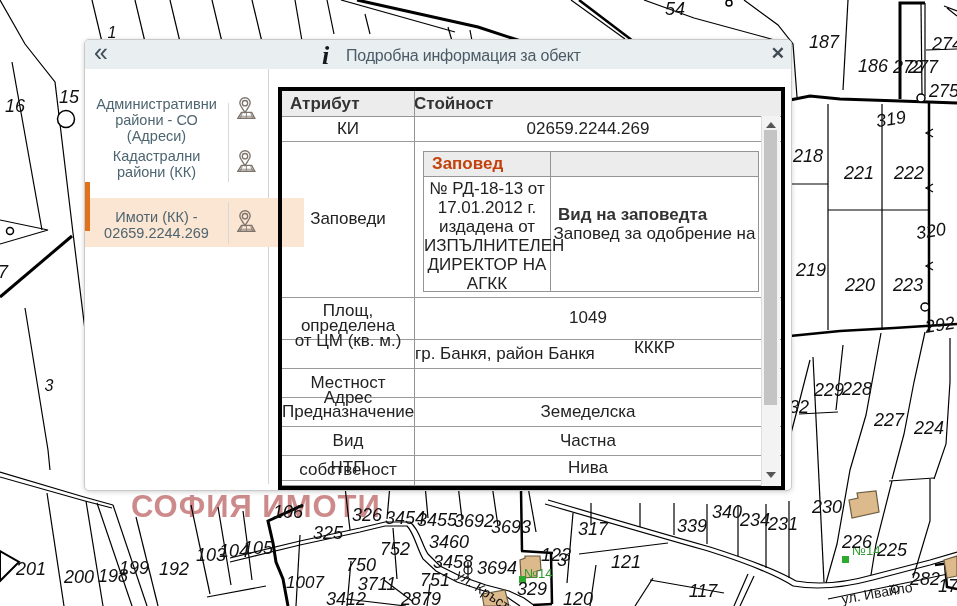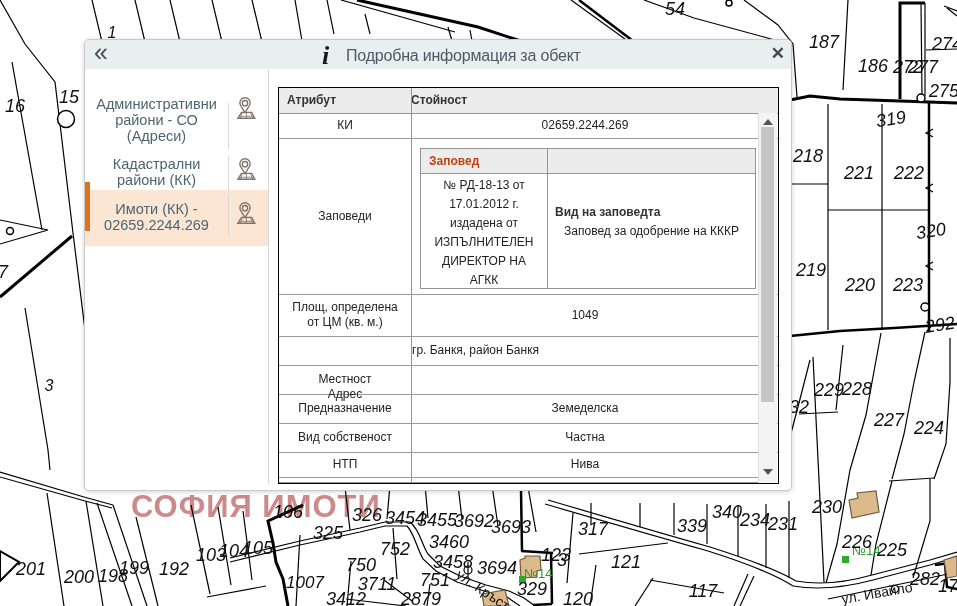--- a/index.html
+++ b/index.html
@@ -272,49 +272,49 @@
     <svg class="picon" style="top:0px;" width="22" height="24" viewBox="0 0 28 30">
         <g stroke="#7d736a" fill="none" stroke-width="1.7">
       <path d="M5,28 L9.5,20.5 L22.5,20.5 L26.5,28 Z" fill="#ffffff"></path>
       <path d="M7,25.5 L24.8,25.5" stroke-width="1"></path>
       <path d="M11,20.5 L8,28 M16,20.5 L15.7,28 M21,20.5 L23.5,28" stroke-width="1"></path>
       <path d="M14,2 a6.6,6.6 0 0 1 6.6,6.6 c0,3.6 -3.1,6.2 -6.6,12.4 c-3.5,-6.2 -6.6,-8.8 -6.6,-12.4 a6.6,6.6 0 0 1 6.6,-6.6 Z" fill="#ffffff"></path>
       <circle cx="14" cy="8.8" r="3.4" fill="#ffffff"></circle>
     </g>
       </svg>
   </div>
-  <div class="sitem" style="top:116px;height:34px;">
+  <div class="sitem" style="top:108px;height:34px;">
     <div class="lbl">Кадастрални райони (КК)</div>
     <div class="icdiv" style="top:0px;height:34px;"></div>
     <svg class="picon" style="top:1px;" width="22" height="24" viewBox="0 0 28 30">
         <g stroke="#7d736a" fill="none" stroke-width="1.7">
       <path d="M5,28 L9.5,20.5 L22.5,20.5 L26.5,28 Z" fill="#ffffff"></path>
       <path d="M7,25.5 L24.8,25.5" stroke-width="1"></path>
       <path d="M11,20.5 L8,28 M16,20.5 L15.7,28 M21,20.5 L23.5,28" stroke-width="1"></path>
       <path d="M14,2 a6.6,6.6 0 0 1 6.6,6.6 c0,3.6 -3.1,6.2 -6.6,12.4 c-3.5,-6.2 -6.6,-8.8 -6.6,-12.4 a6.6,6.6 0 0 1 6.6,-6.6 Z" fill="#ffffff"></path>
       <circle cx="14" cy="8.8" r="3.4" fill="#ffffff"></circle>
     </g>
       </svg>
   </div>
   <div class="selbar"></div>
-  <div class="sitem sel" style="top:150px;height:56px;">
+  <div class="sitem sel" style="top:158px;height:49px;padding-left:36px;">
     <div class="lbl" style="top:11px;">Имоти (КК) - 02659.2244.269</div>
     <div class="icdiv" style="top:4px;height:42px;"></div>
     <svg class="picon" style="top:11px;" width="22" height="24" viewBox="0 0 28 30">
         <g stroke="#7d736a" fill="none" stroke-width="1.7">
       <path d="M5,28 L9.5,20.5 L22.5,20.5 L26.5,28 Z" fill="#fbe5d3"></path>
       <path d="M7,25.5 L24.8,25.5" stroke-width="1"></path>
       <path d="M11,20.5 L8,28 M16,20.5 L15.7,28 M21,20.5 L23.5,28" stroke-width="1"></path>
       <path d="M14,2 a6.6,6.6 0 0 1 6.6,6.6 c0,3.6 -3.1,6.2 -6.6,12.4 c-3.5,-6.2 -6.6,-8.8 -6.6,-12.4 a6.6,6.6 0 0 1 6.6,-6.6 Z" fill="#fbe5d3"></path>
       <circle cx="14" cy="8.8" r="3.4" fill="#fbe5d3"></circle>
     </g>
       </svg>
   </div>
 
-  <div id="tbl" style="position:absolute;left:193px;top:47px;width:499px;height:395px;border:1px solid #000000;font-size:12px;color:#222;">
+  <div id="tbl" style="position:absolute;left:193px;top:47px;width:499px;height:395px;border:4px solid #000000;font-size:17px;color:#222;">
 
     <div style="position:absolute;left:0;top:0;width:499px;height:25px;background:#ececec;border-bottom:1px solid #949494;"></div>
     <div style="position:absolute;left:8px;top:0;height:25px;line-height:25px;font-weight:bold;color:#333;">Атрибут</div>
     <div style="position:absolute;left:132px;top:0;height:25px;line-height:25px;font-weight:bold;color:#333;">Стойност</div>
 
     <div style="position:absolute;left:132px;top:0;width:1px;height:395px;background:#949494;"></div>
 
     <div style="position:absolute;left:0;top:50px;width:499px;height:1px;background:#9a9a9a;"></div>
     <div style="position:absolute;left:0;top:206px;width:499px;height:1px;background:#9a9a9a;"></div>
     <div style="position:absolute;left:0;top:248px;width:499px;height:1px;background:#9a9a9a;"></div>

